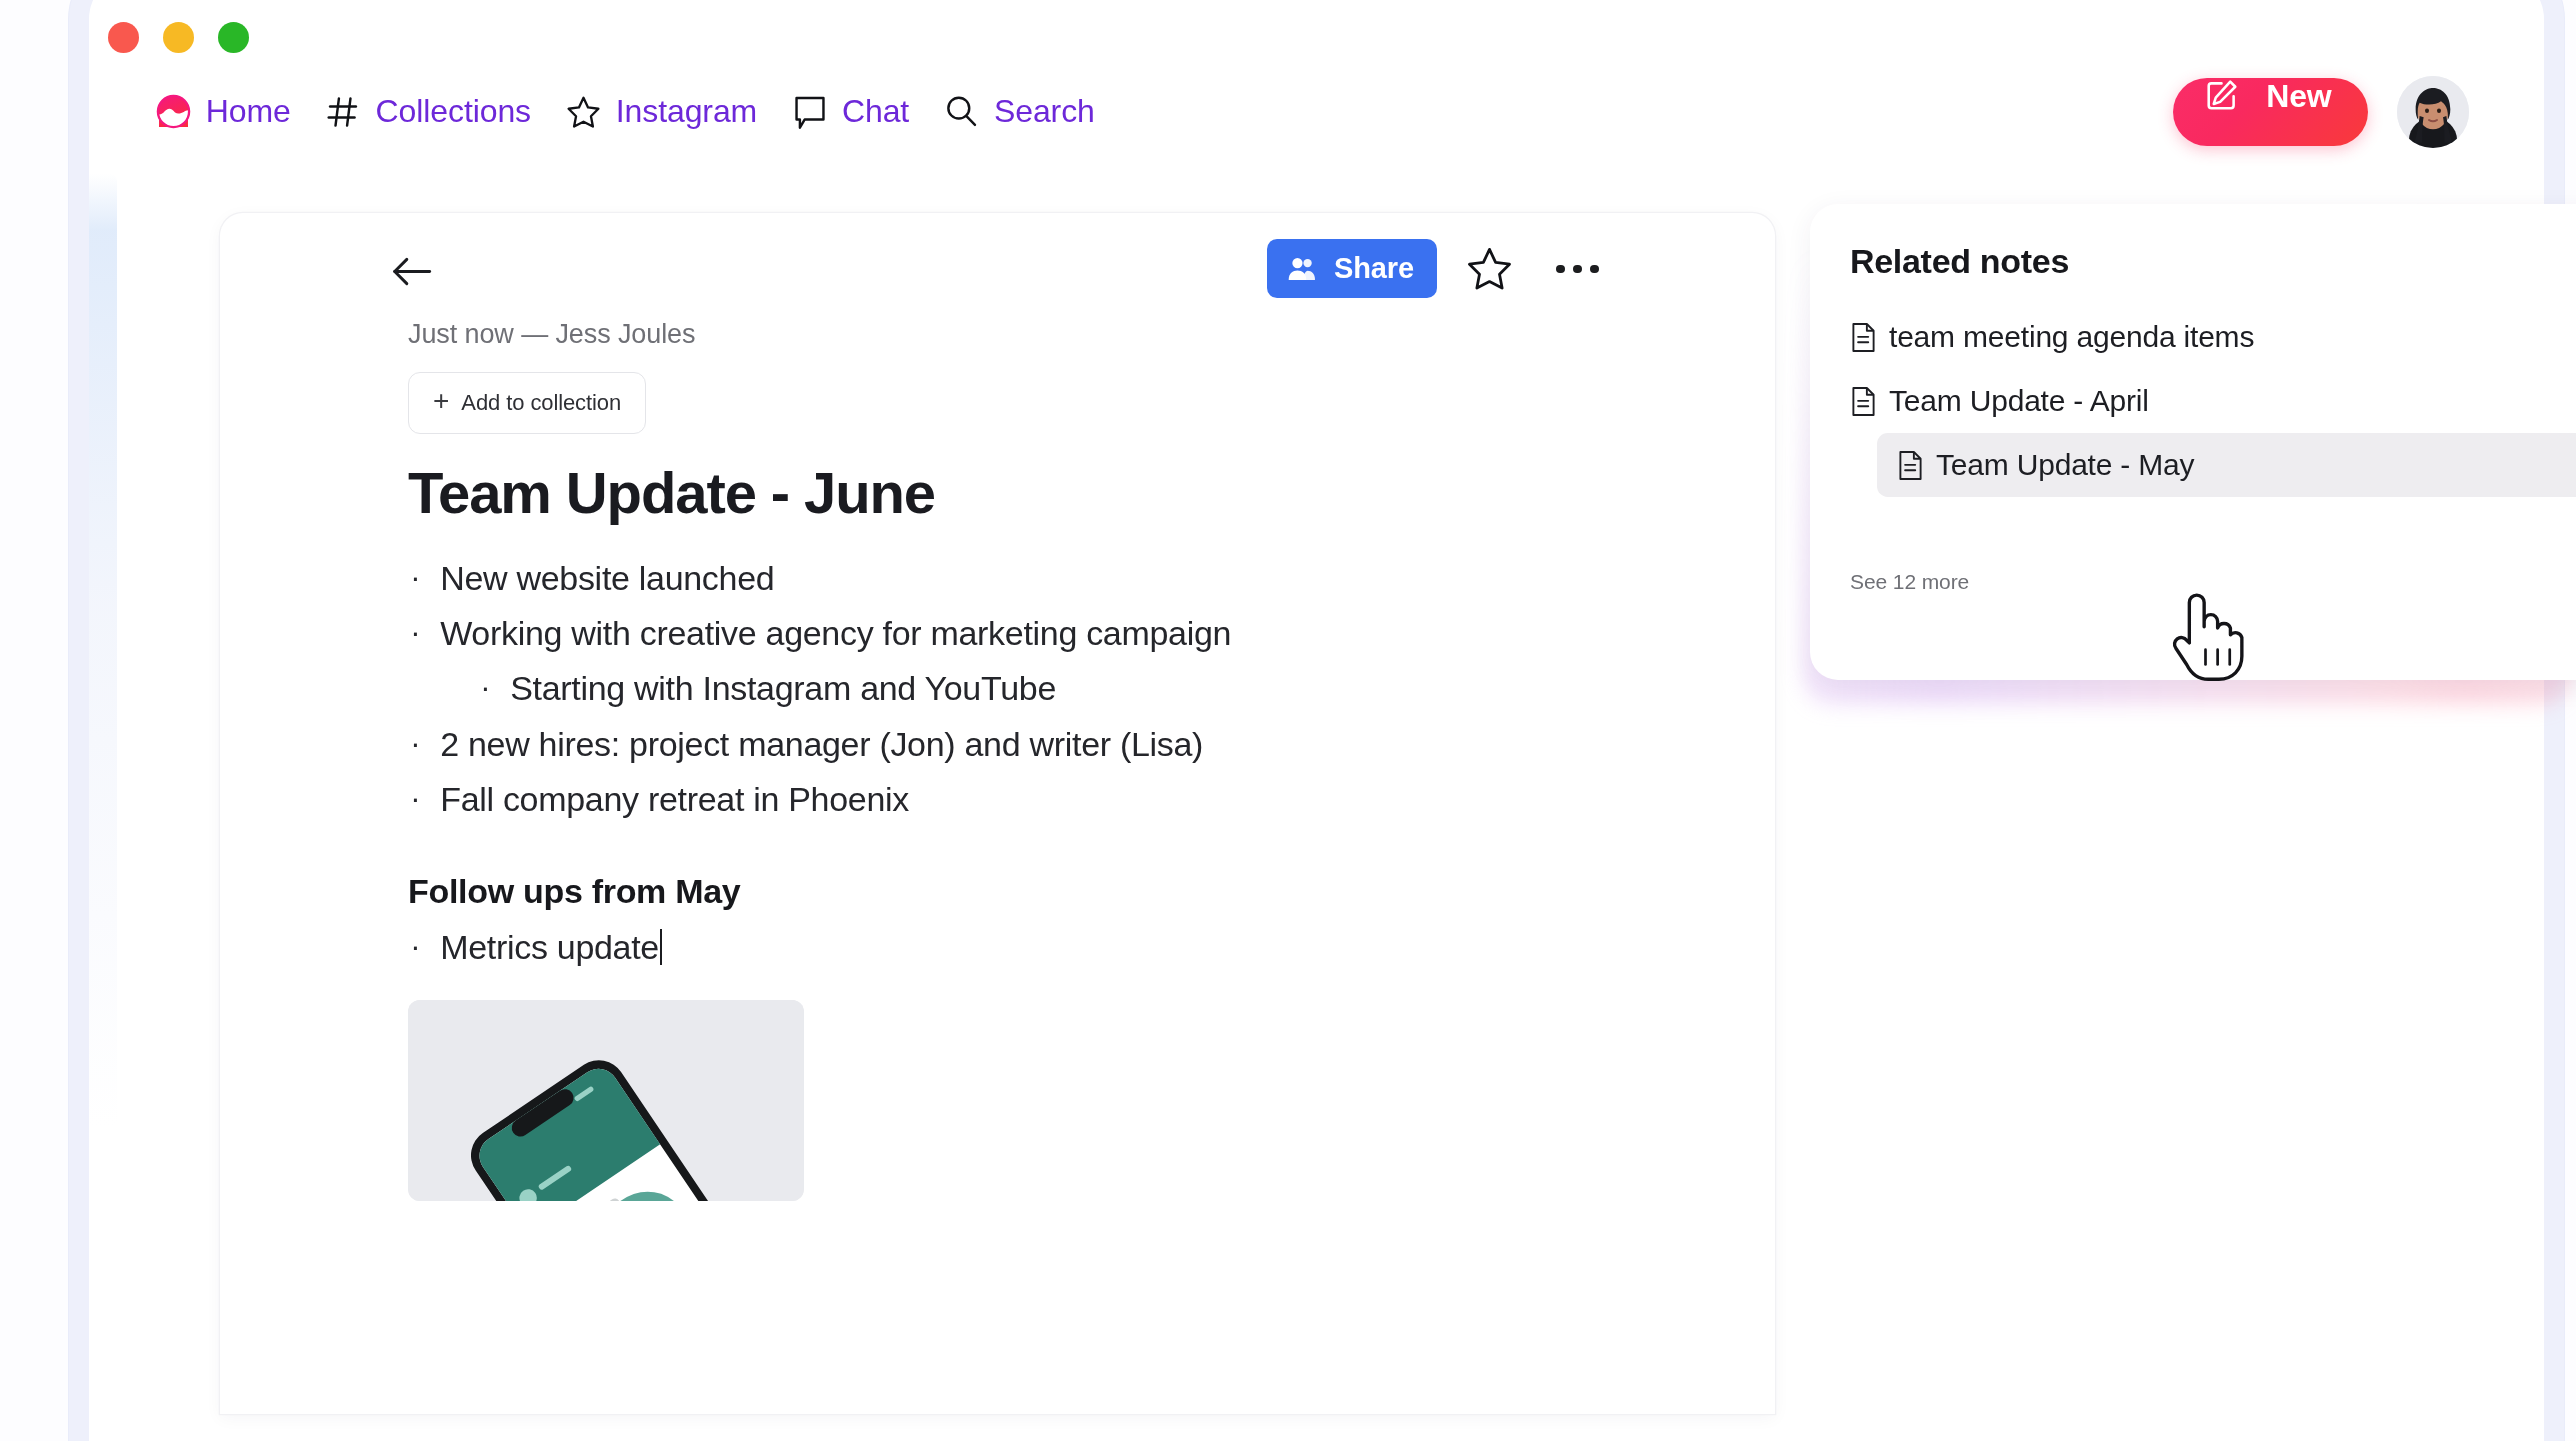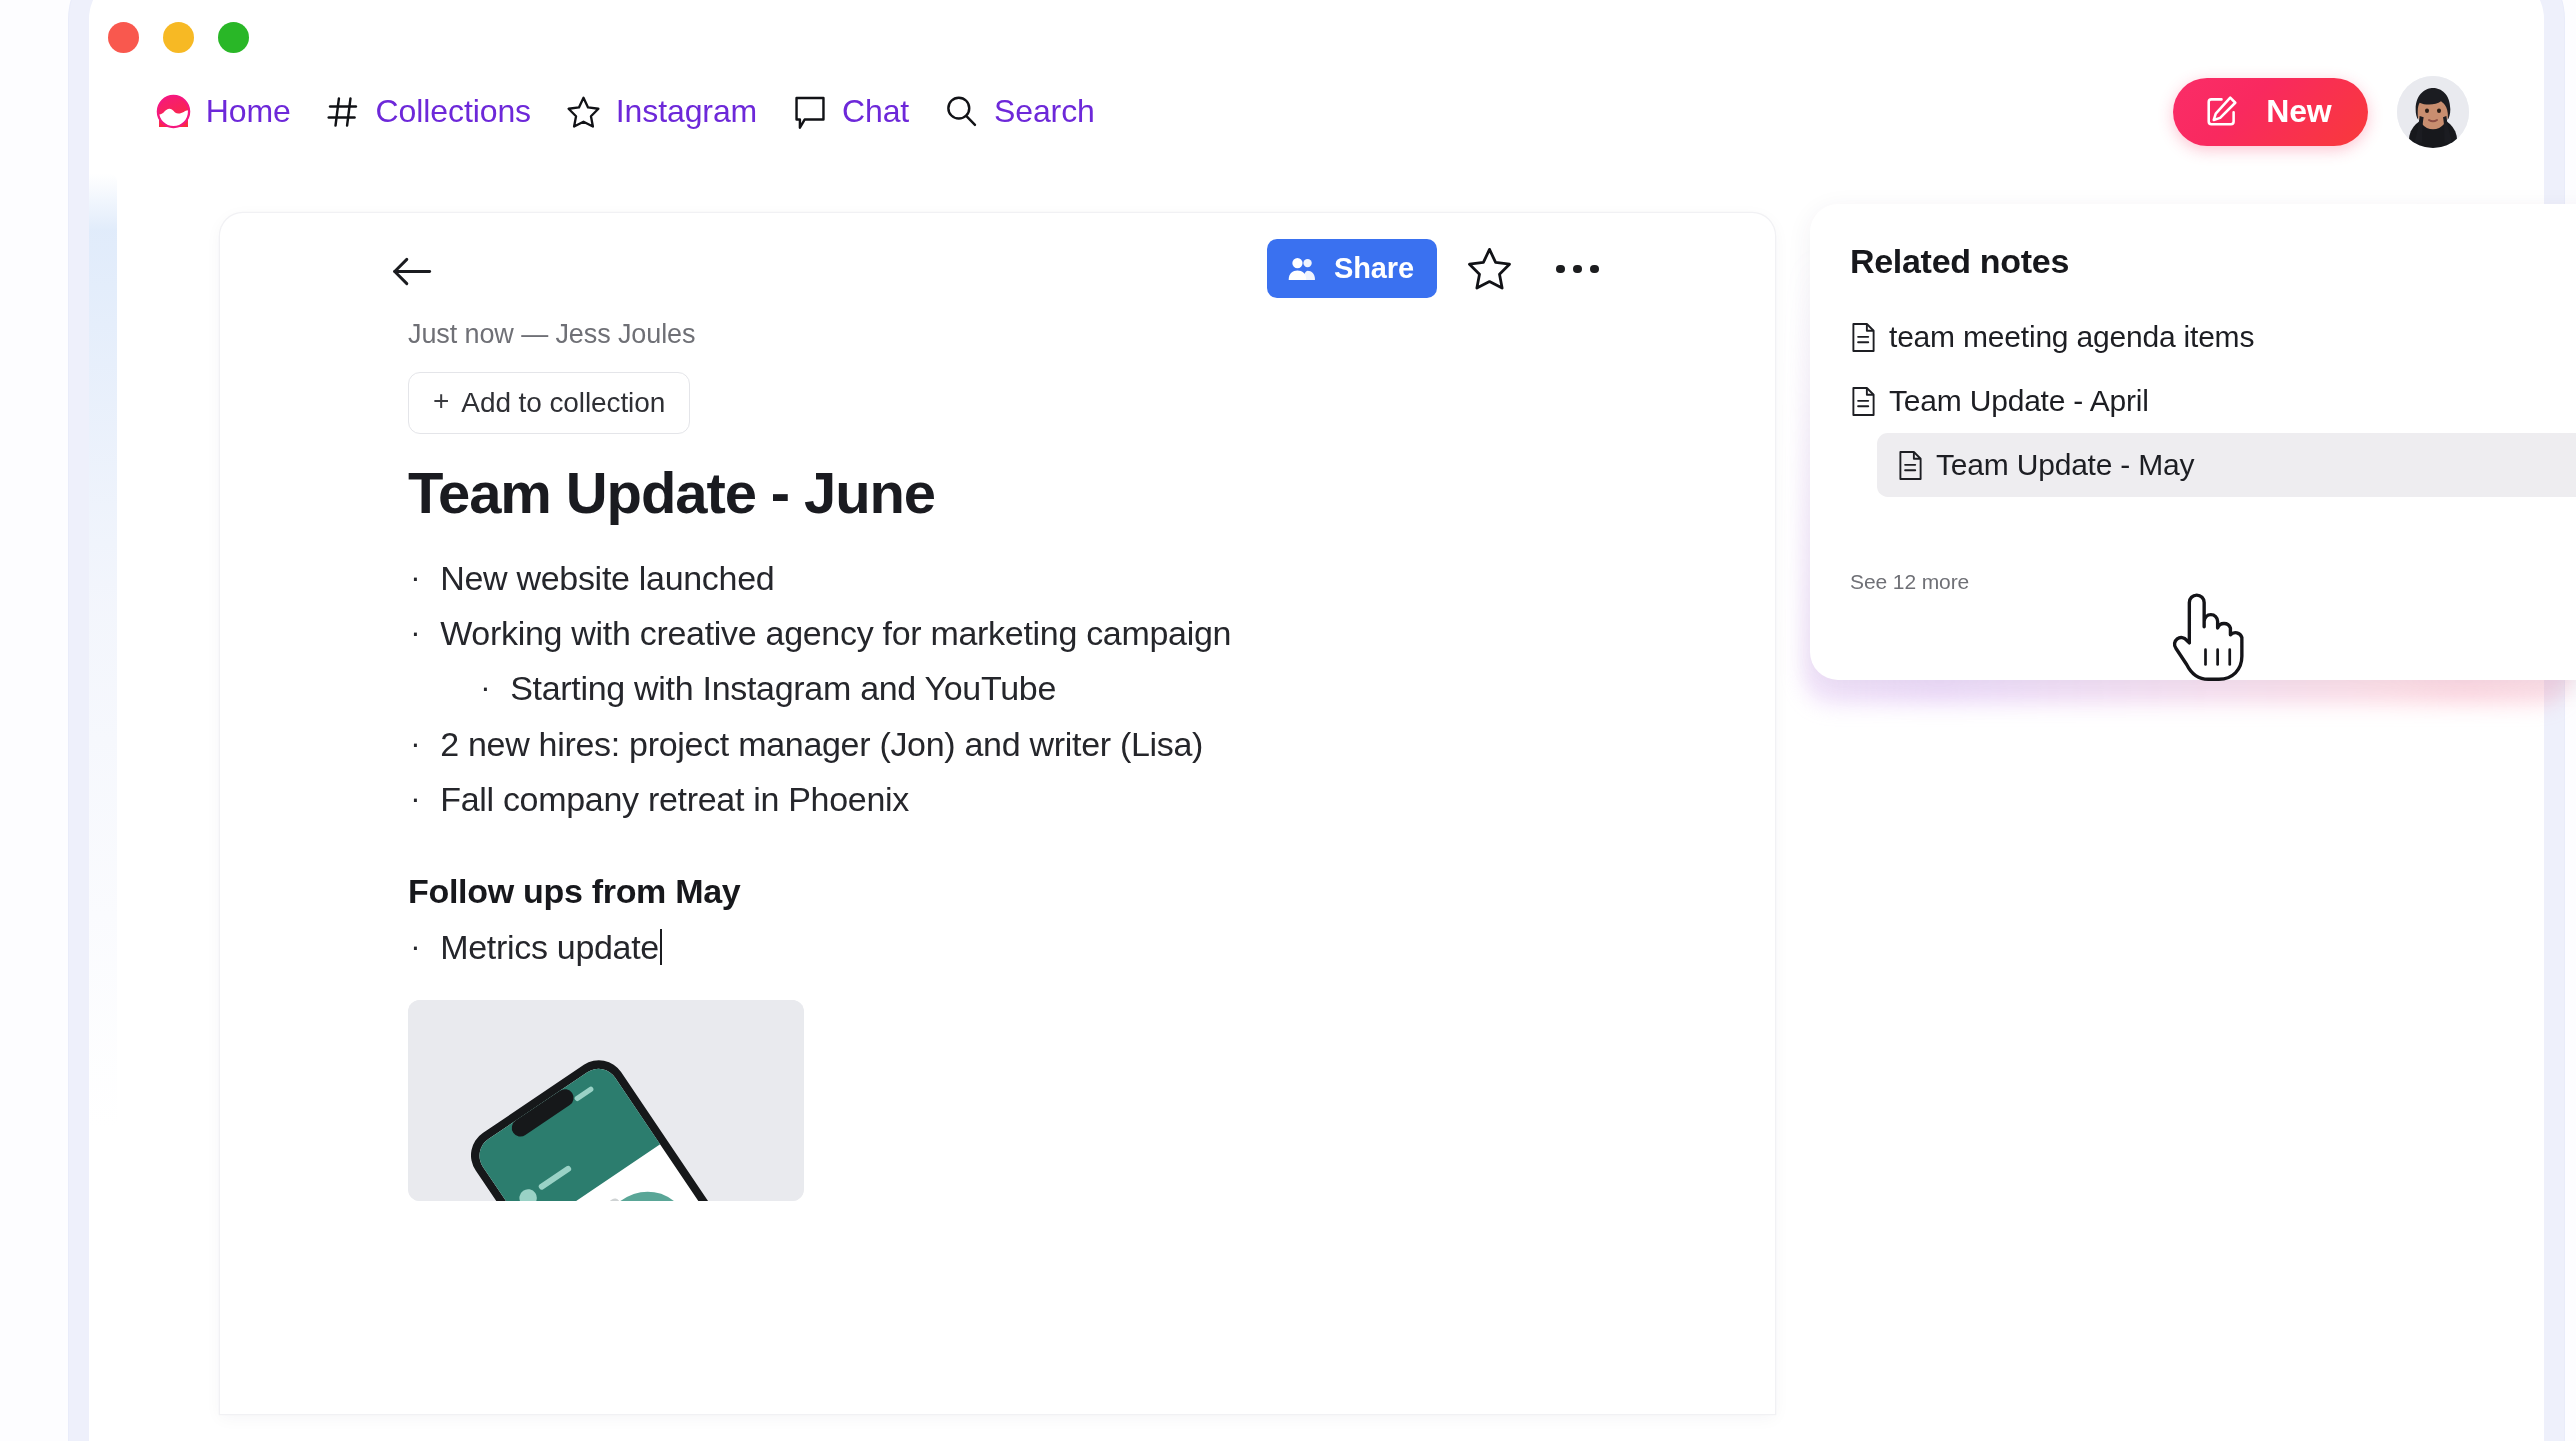--- a/index.html
+++ b/index.html
@@ -95,21 +95,21 @@
     align-items: center;
     justify-content: center;
     flex: none;
   }
   .nav-icon svg { display: block; }
 
   #nav-spacer { flex: 1 1 auto; }
 
   #new-button {
     display: flex;
-    align-items: center;
+    align-items: flex-start;
     gap: 27px;
     height: 68px;
     padding: 0 36px 0 31px;
     border-radius: 39px;
     background: linear-gradient(135deg, #fa2d68 0%, #f9295f 38%, #f93a3a 100%);
     border: none;
     cursor: pointer;
     box-shadow: 0 4px 14.8px rgba(249,45,95,0.28);
   }
   #new-button-label {
@@ -226,21 +226,21 @@
     background: #ffffff;
     cursor: pointer;
   }
   #add-collection-plus {
     font-size: 28px;
     color: #3a3b40;
     line-height: 1;
     margin-top: -2.7px;
   }
   #add-collection-label {
-    font-size: 28px;
+    font-size: 22px;
     color: #2f3035;
     letter-spacing: -0.1px;
   }
 
   #note-title {
     margin-top: 30px;
     font-size: 58px;
     font-weight: bold;
     color: #1a1b20;
     letter-spacing: -1.1px;

